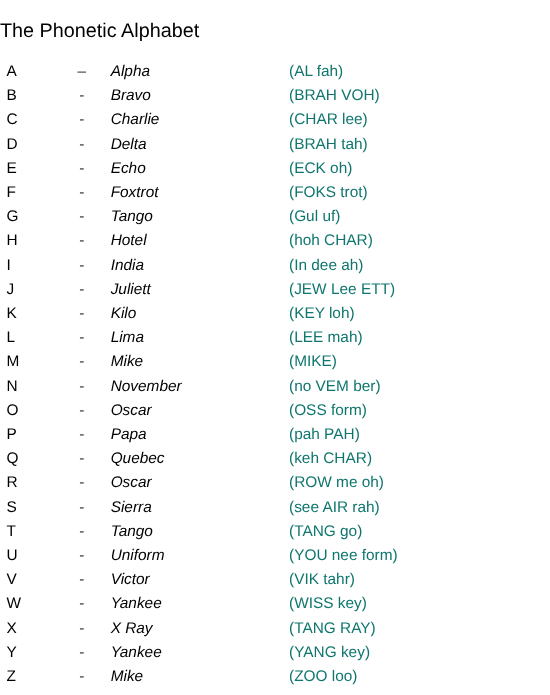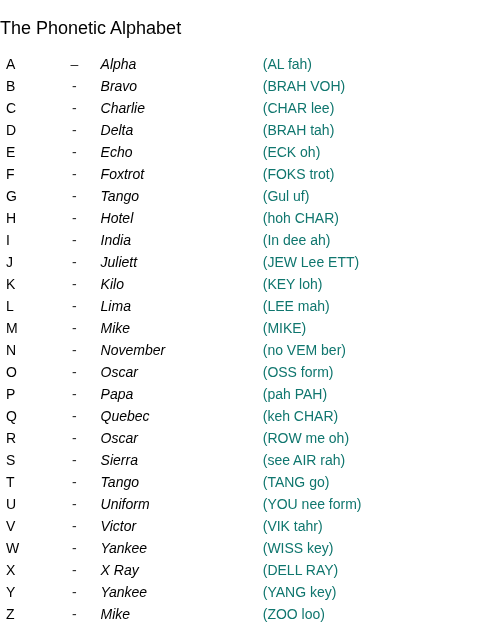--- a/index.html
+++ b/index.html
@@ -190,21 +190,21 @@
       <tr>
     <td class="col-letter">W</td>
     <td class="col-dash">-</td>
     <td class="col-word">Yankee</td>
     <td class="col-phonetic">(WISS key)</td>
   </tr>
       <tr>
     <td class="col-letter">X</td>
     <td class="col-dash">-</td>
     <td class="col-word">X Ray</td>
-    <td class="col-phonetic">(DELL RAY)</td>
+    <td class="col-phonetic">(TANG RAY)</td>
   </tr>
       <tr>
     <td class="col-letter">Y</td>
     <td class="col-dash">-</td>
     <td class="col-word">Yankee</td>
     <td class="col-phonetic">(YANG key)</td>
   </tr>
       <tr>
     <td class="col-letter">Z</td>
     <td class="col-dash">-</td>

